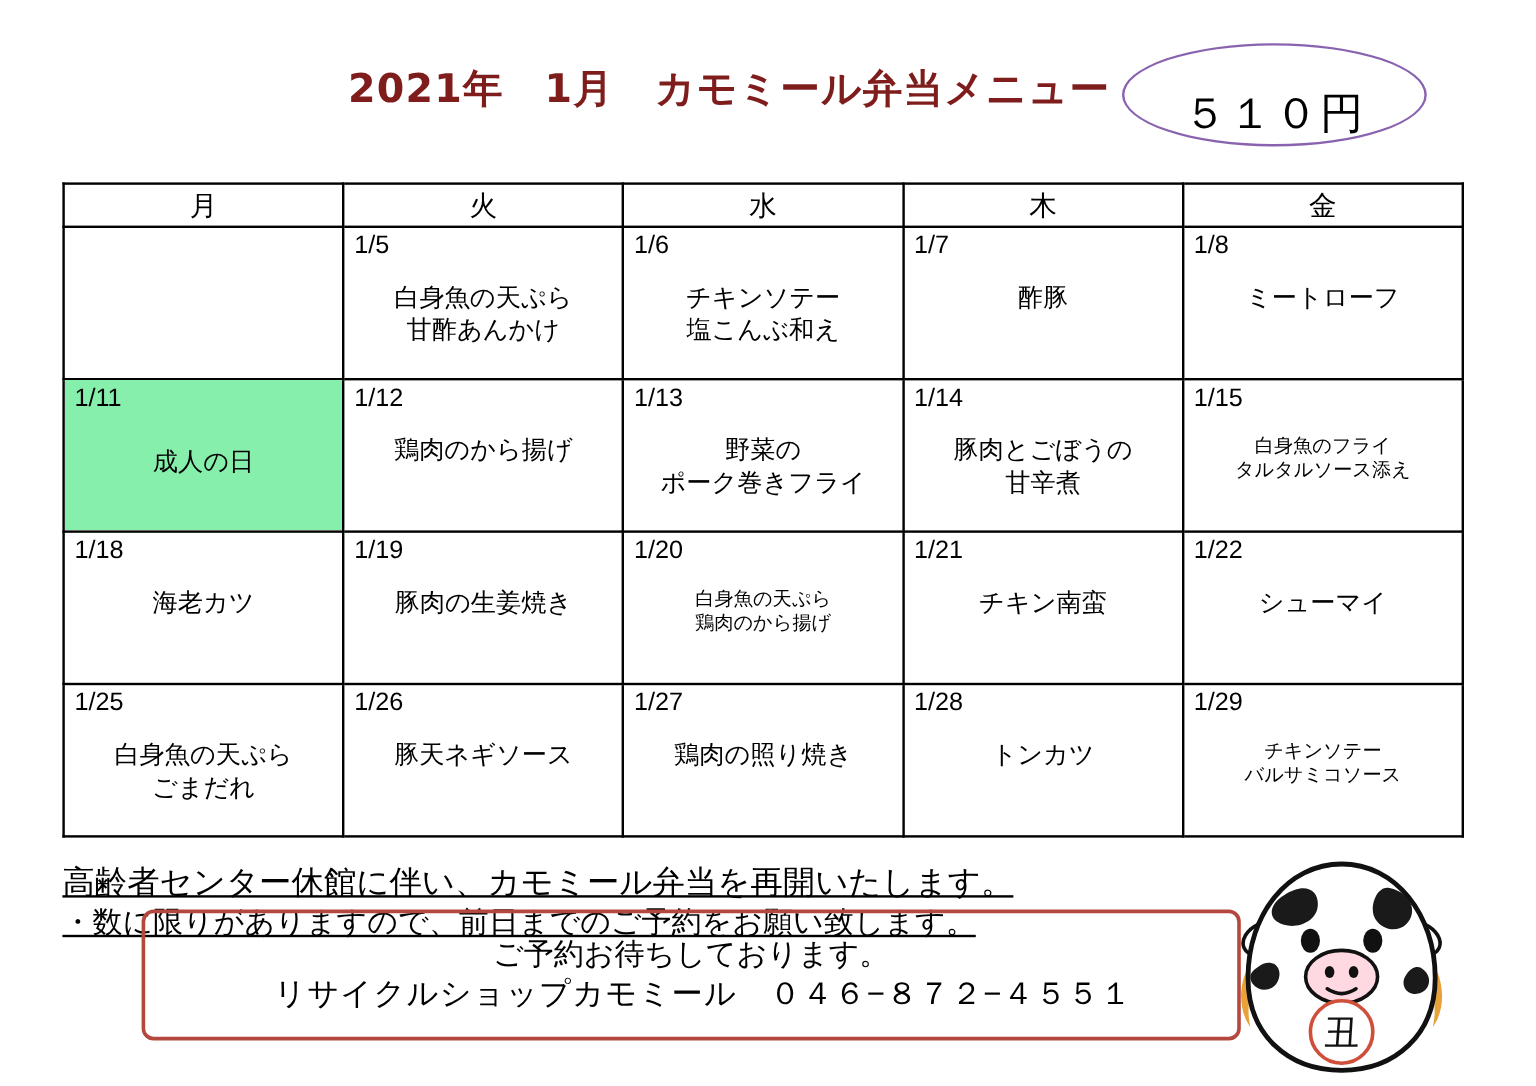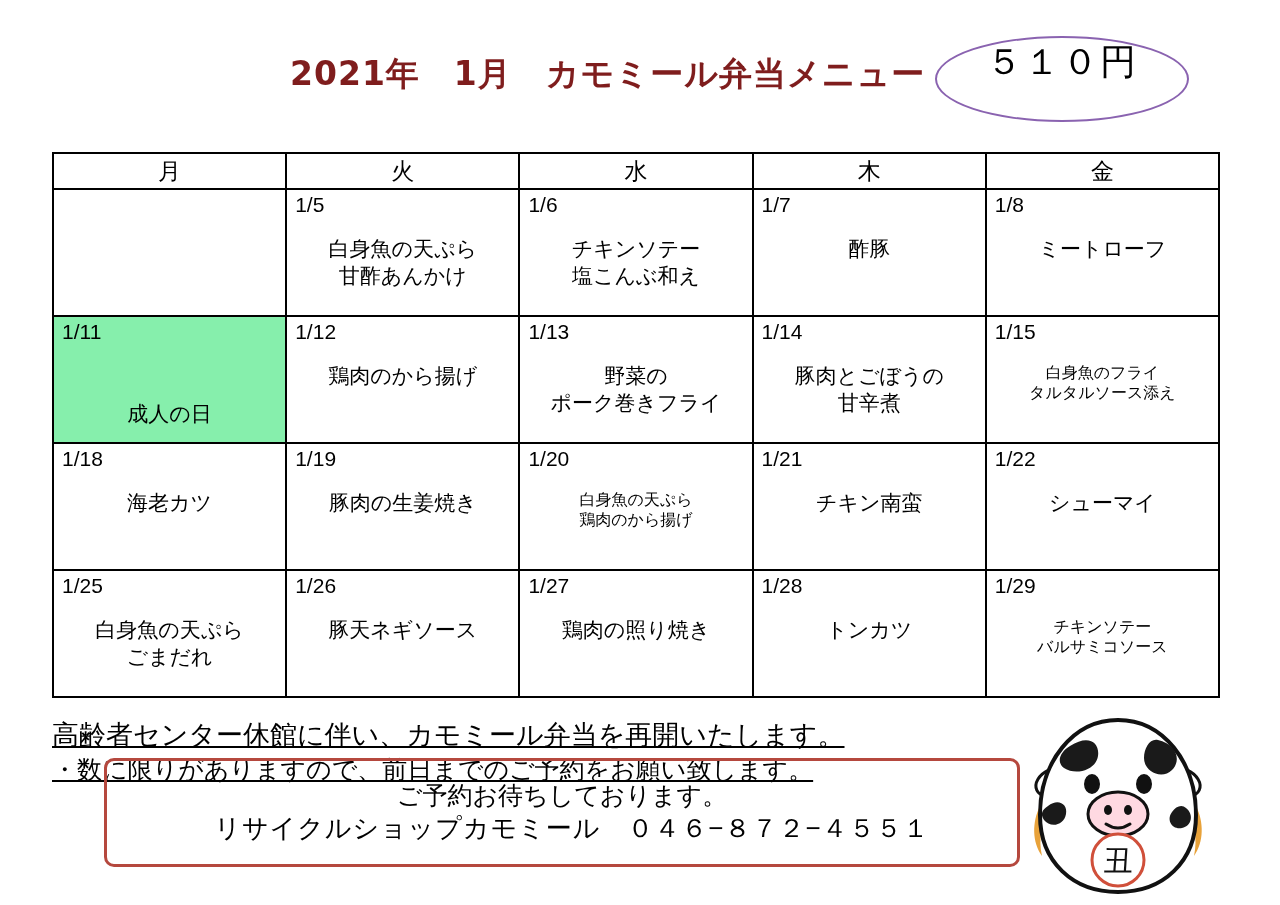--- a/index.html
+++ b/index.html
@@ -34,21 +34,21 @@
   }
   .price-badge {
     position: absolute;
     left: 935px;
     top: 36px;
     width: 250px;
     height: 82px;
     border: 2px solid #8a63b0;
     border-radius: 50%;
     display: flex;
-    align-items: flex-start;
+    align-items: flex-end;
     justify-content: center;
   }
   .price-badge span {
     font-size: 36px;
     letter-spacing: 2px;
     color: #000;
   }
 
   
   .cal-wrap {
@@ -97,21 +97,20 @@
     padding: 0 4px;
     box-sizing: border-box;
   }
   td.day.small .menu { font-size: 16px; }
   td.empty { background: #fff; }
   td.holiday {
     background: #86efac;
   }
   td.holiday .menu {
     top: 56px;
-    margin-top: 28px;
   }
 
   
   .notes {
     position: absolute;
     left: 52px;
     top: 720px;
     width: 1010px;
     text-decoration: underline;
   }
@@ -123,21 +122,21 @@
   .note2 {
     font-size: 25px;
     line-height: 1.15;
     margin-top: 4px;
     white-space: nowrap;
   }
 
   
   .resv-box {
     position: absolute;
-    left: 104px;
+    left: 118px;
     top: 758px;
     width: 910px;
     height: 103px;
     border: 3px solid #b5483e;
     border-radius: 10px;
     display: flex;
     flex-direction: column;
     align-items: center;
     justify-content: center;
   }

